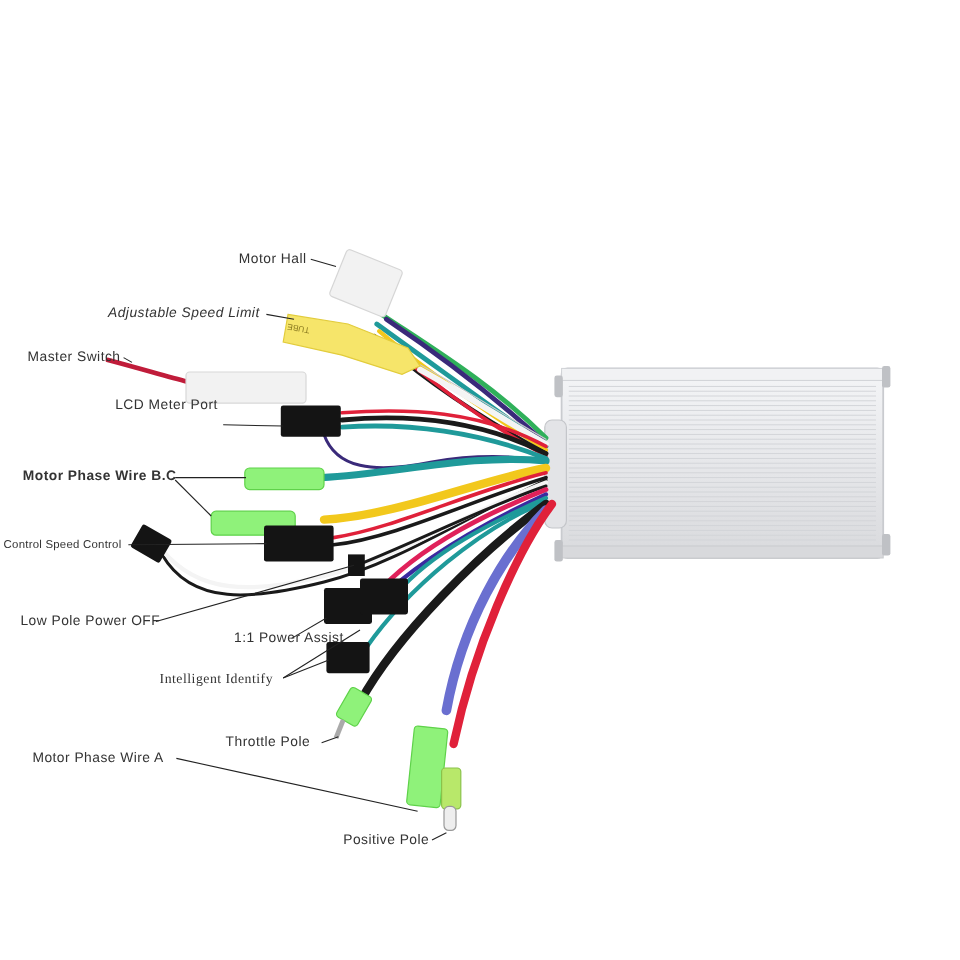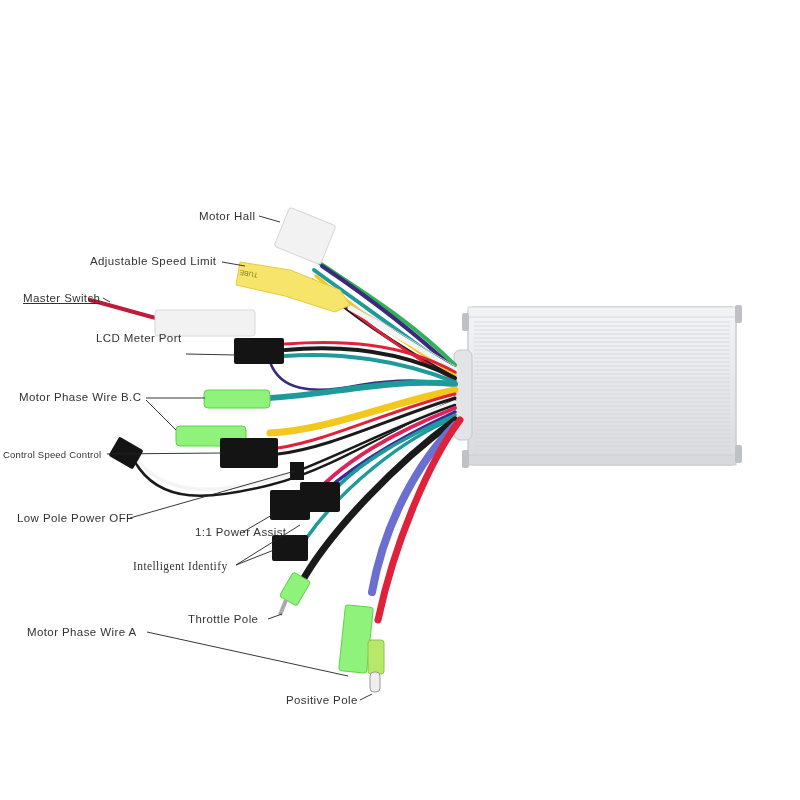--- a/index.html
+++ b/index.html
@@ -132,24 +132,24 @@
       <line x1="243" y1="532" x2="272" y2="515"></line>
       <line x1="236" y1="565" x2="300" y2="525"></line>
       <line x1="236" y1="565" x2="274" y2="550"></line>
       <line x1="268" y1="619" x2="282" y2="614"></line>
       <line x1="147" y1="632" x2="348" y2="676"></line>
       <line x1="360" y1="700" x2="372" y2="694"></line>
     </g>
   </svg>
 
   <div class="label" style="left:199px; top:211px;">Motor Hall</div>
-  <div class="label" style="left:90px; top:256px;">Adjustable Speed Limit</div>
-  <div class="label" style="left:23px; top:293px;text-decoration:underline;">Master Switch</div>
+  <div class="label" style="left:90px; top:256px;font-style:italic;">Adjustable Speed Limit</div>
+  <div class="label" style="left:23px; top:293px;">Master Switch</div>
   <div class="label" style="left:96px; top:333px;">LCD Meter Port</div>
-  <div class="label" style="left:19px; top:392px;">Motor Phase Wire B.C</div>
+  <div class="label" style="left:19px; top:392px;font-weight:bold;">Motor Phase Wire B.C</div>
   <div class="label small" style="left:3px; top:450px;">Control Speed Control</div>
   <div class="label" style="left:17px; top:513px;">Low Pole Power OFF</div>
   <div class="label" style="left:147px; top:527px;margin-left:48px;">1:1 Power Assist</div>
   <div class="label" style="left:133px; top:561px;font-family:Liberation Serif, serif;">Intelligent Identify</div>
   <div class="label" style="left:188px; top:614px;">Throttle Pole</div>
   <div class="label" style="left:27px; top:627px;">Motor Phase Wire A</div>
   <div class="label" style="left:286px; top:695px;">Positive Pole</div>
 
 </div>
 

